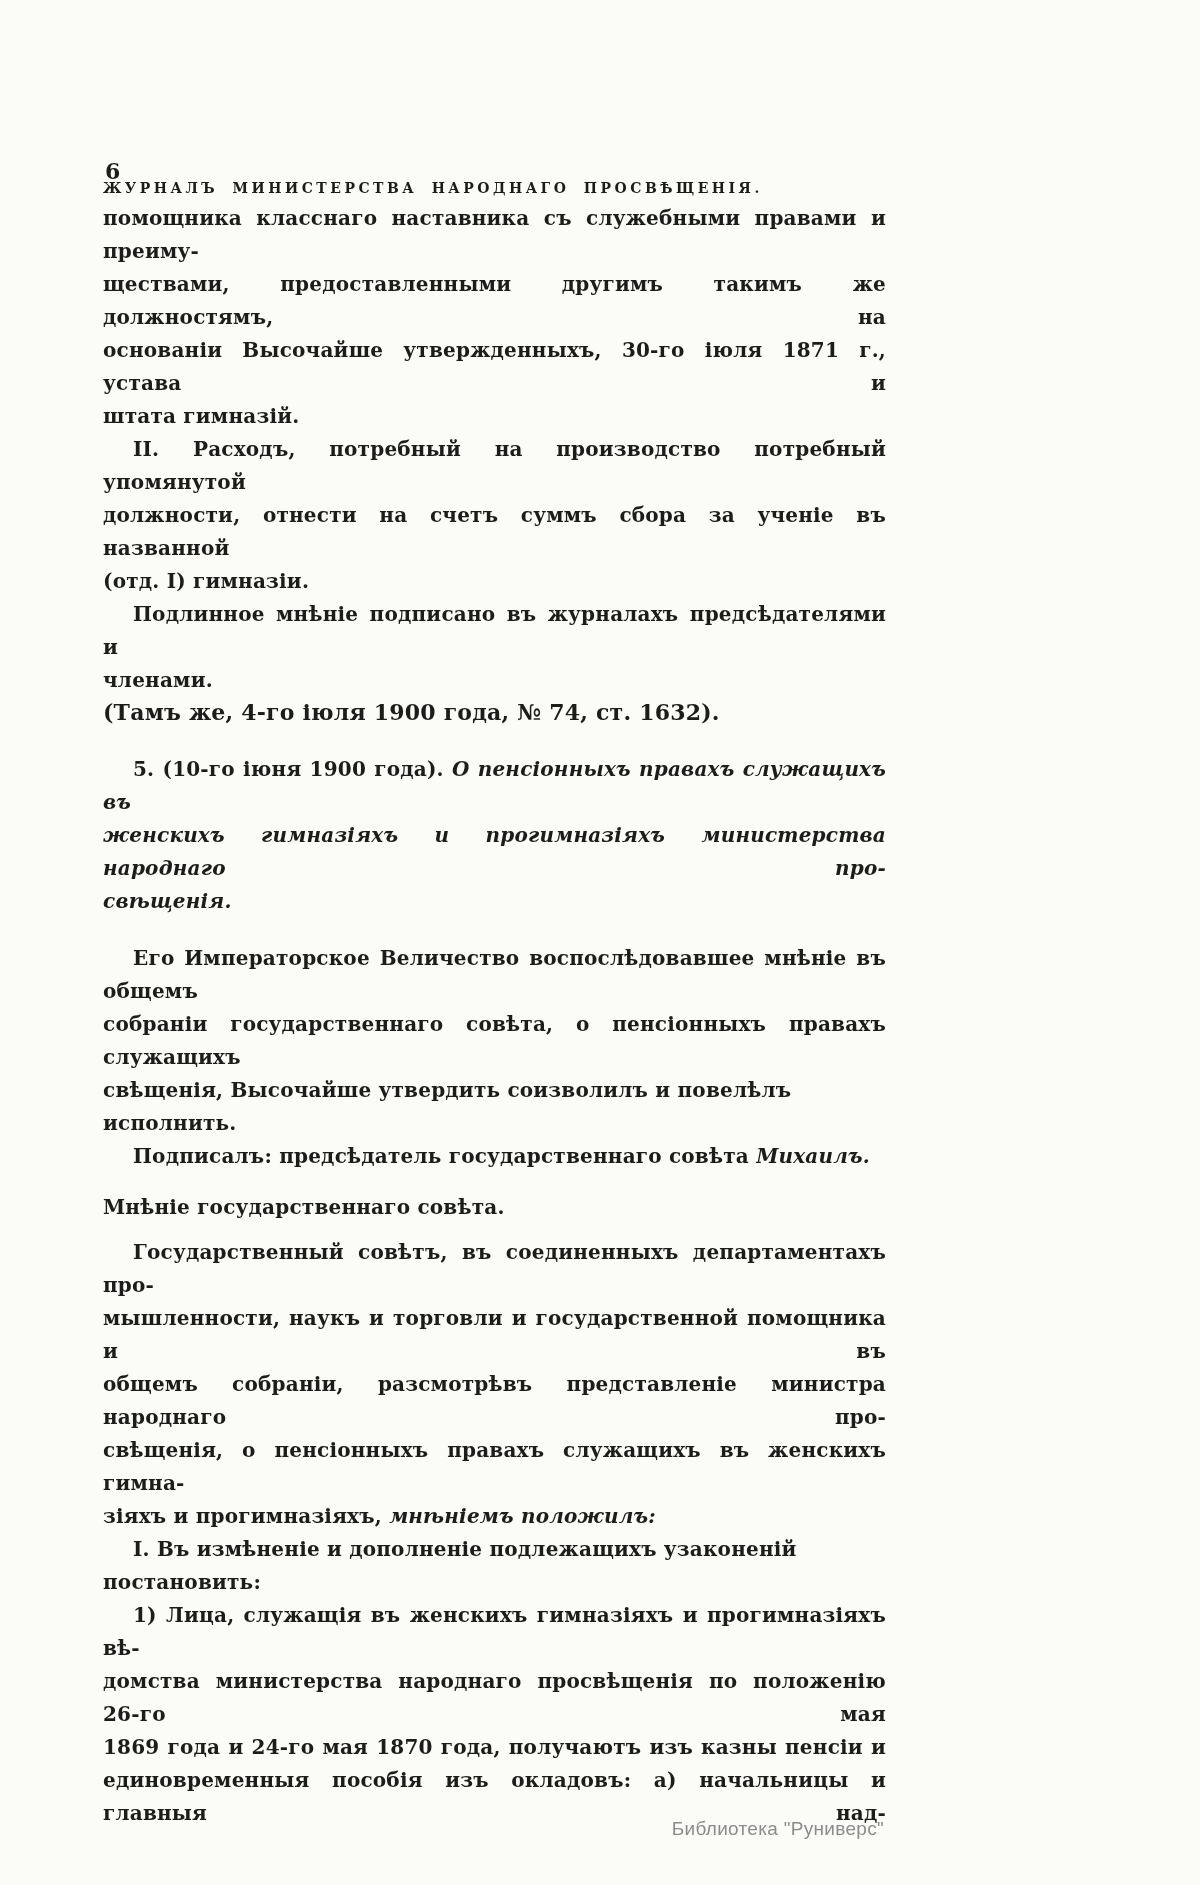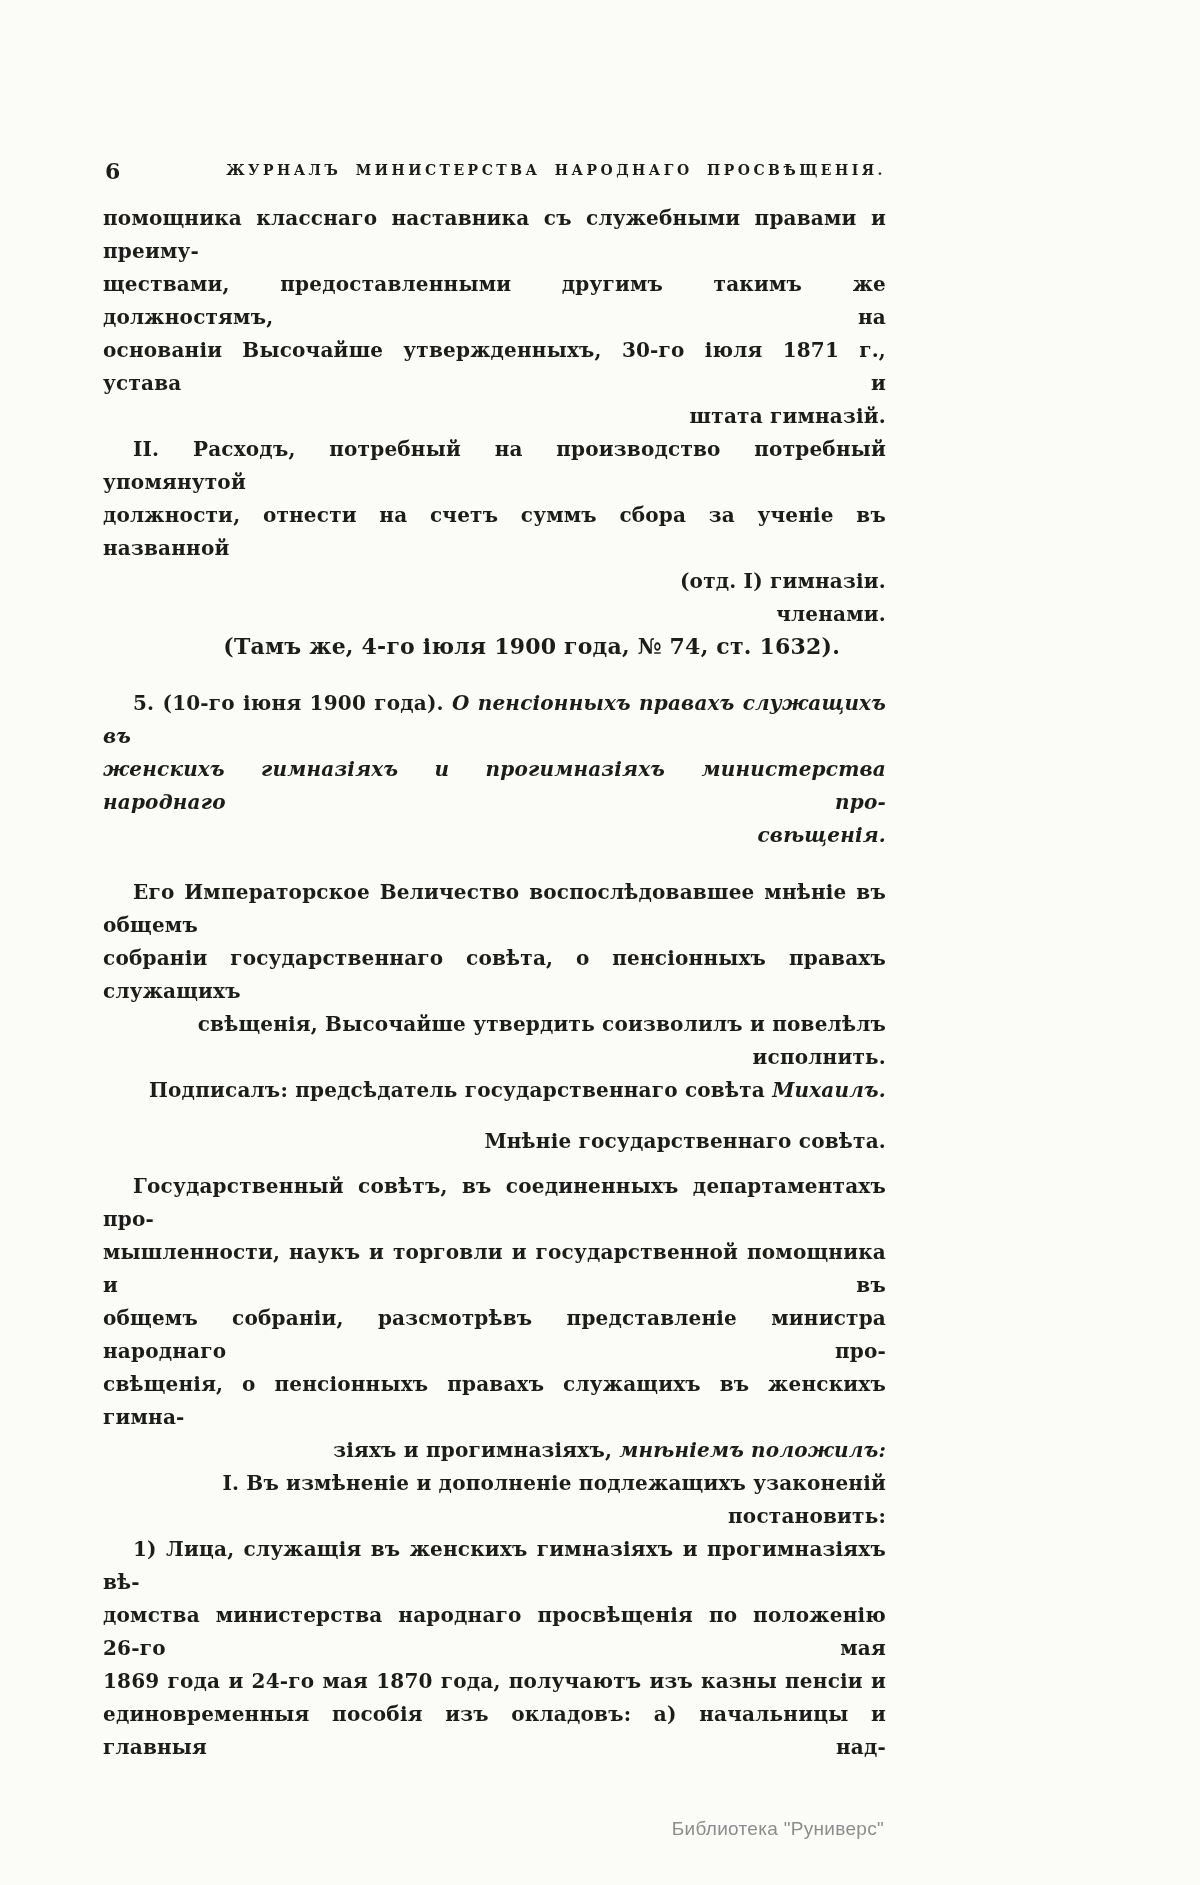--- a/index.html
+++ b/index.html
@@ -21,37 +21,38 @@
     height: 34px;
   }
   .page-number {
     position: absolute;
     left: 2px;
     top: 2px;
     font-size: 22px;
     font-weight: bold;
   }
   .running-title {
-    text-align: right;
+    text-align: left;
     padding-top: 6px;
     font-size: 14px;
     font-weight: bold;
     letter-spacing: 3.5px;
     word-spacing: 6px;
+    margin-top: 18px;
   }
   .body-col {
     position: absolute;
     top: 202px;
     left: 103px;
     width: 783px;
     font-size: 20px;
     font-weight: bold;
     letter-spacing: 0.2px;
   }
-  .line { line-height: 33px; text-align: right; }
+  .line { line-height: 33px; text-align: left; }
   .line.just { text-align: justify; text-align-last: justify; }
   .line.indent { text-indent: 30px; }
   .block.citation {
     margin-top: 0;
     padding-right: 46px;
     text-align: right;
     font-size: 22px;
   }
   .block.citation .line { line-height: 30px; }
   .block.section-title {
@@ -92,20 +93,21 @@
         <div class="line just">ществами, предоставленными другимъ такимъ же должностямъ, на</div>
         <div class="line just">основаніи Высочайше утвержденныхъ, 30-го іюля 1871 г., устава и</div>
         <div class="line">штата гимназій.</div>
       </div>
       <div class="block paragraph">
         <div class="line just indent">II. Расходъ, потребный на производство потребный упомянутой</div>
         <div class="line just">должности, отнести на счетъ суммъ сбора за ученіе въ названной</div>
         <div class="line">(отд. I) гимназіи.</div>
       </div>
       <div class="block paragraph">
+        <div class="line just indent">Подлинное мнѣніе подписано въ журналахъ предсѣдателями и</div>
         <div class="line">членами.</div>
       </div>
       <div class="block citation">
         <div class="line">(Тамъ же, 4-го іюля 1900 года, № 74, ст. 1632).</div>
       </div>
       <div class="block section-title">
         <div class="line just indent"><span class="roman">5. (10-го іюня 1900 года). </span><span class="em">О пенсіонныхъ правахъ служащихъ въ</span></div>
         <div class="line just">женскихъ гимназіяхъ и прогимназіяхъ министерства народнаго про-</div>
         <div class="line">свѣщенія.</div>
       </div>

